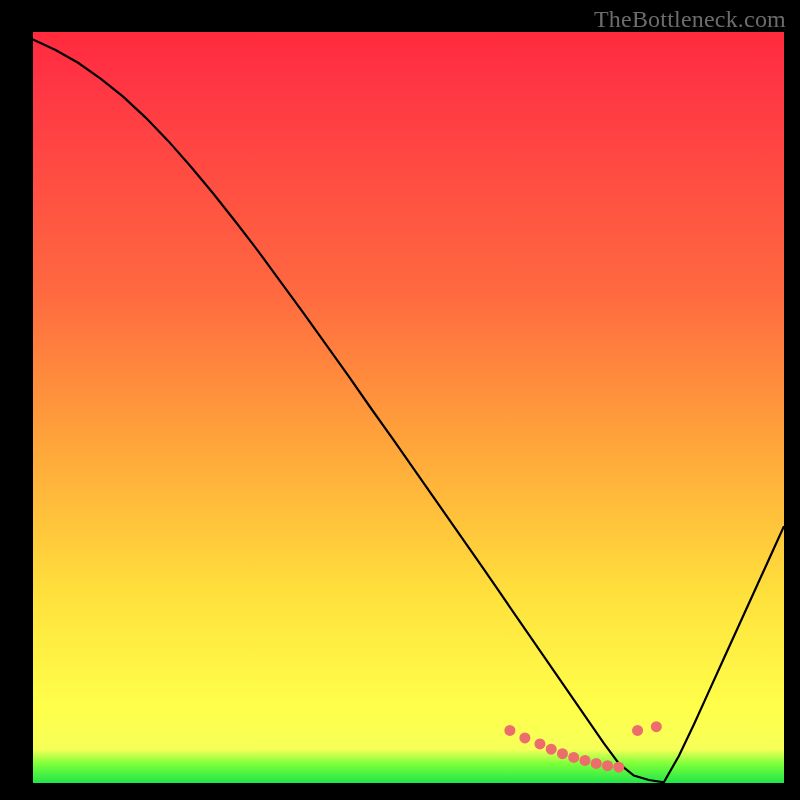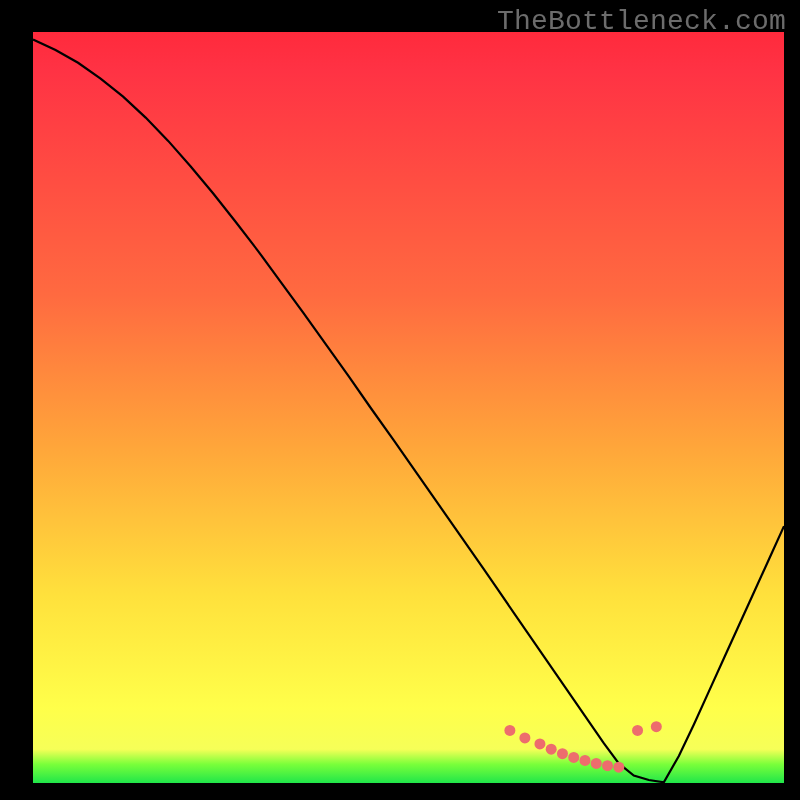--- a/index.html
+++ b/index.html
@@ -14,22 +14,22 @@
     position: relative;
     width: 800px;
     height: 800px;
     background: #000;
   }
   .watermark {
     position: absolute;
     top: 6px;
     right: 14px;
     color: #6c6c6c;
-    font-family: Liberation Mono, monospace;
-    font-size: 28px;
+    font-family: Liberation Serif, serif;
+    font-size: 24px;
     letter-spacing: 0.2px;
     z-index: 10;
   }
   svg.plot {
     position: absolute;
     left: 0;
     top: 0;
   }
 </style>
 </head>

